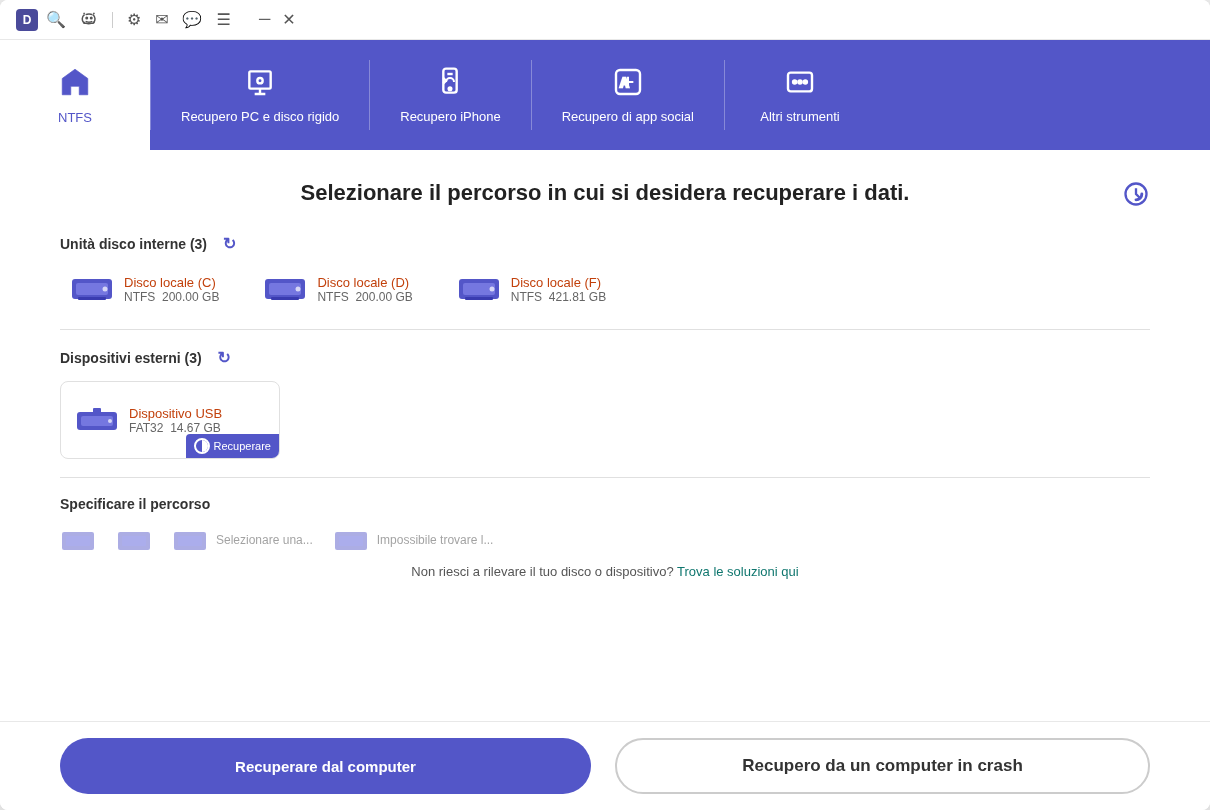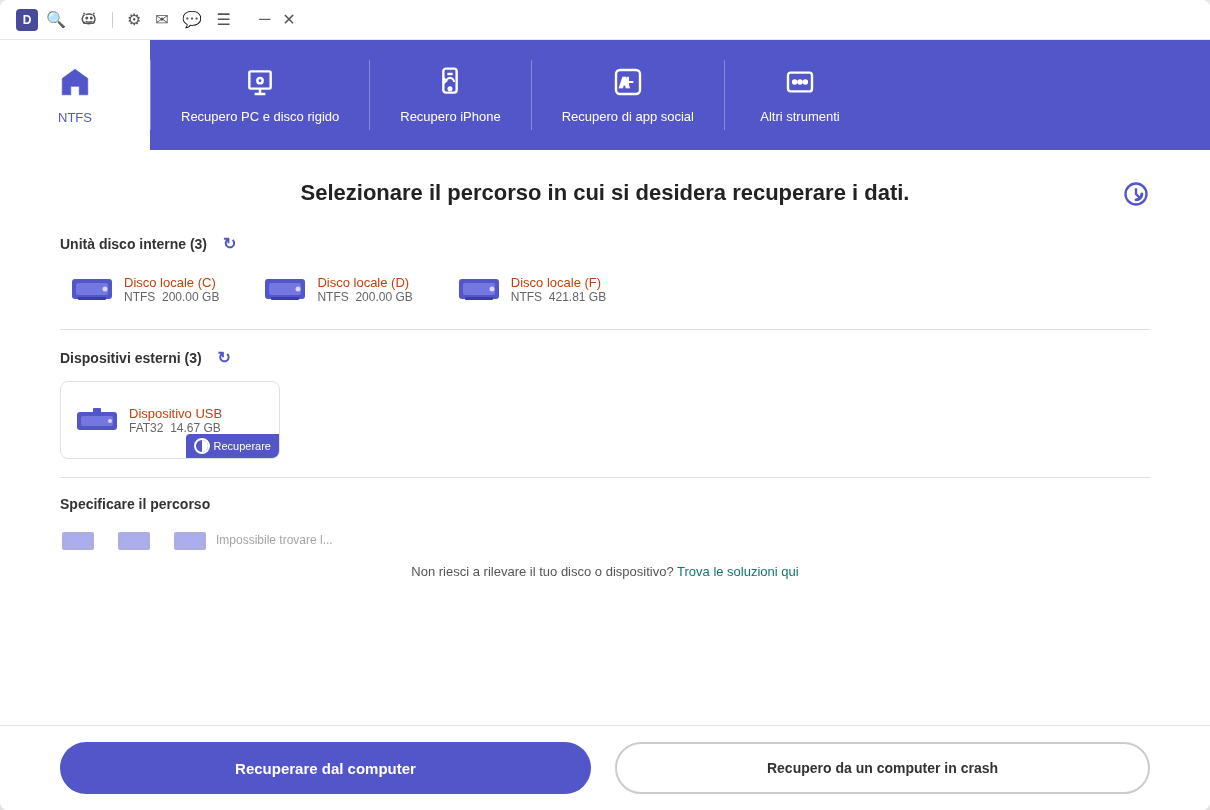--- a/index.html
+++ b/index.html
@@ -304,21 +304,21 @@
       font-weight: 600;
       cursor: pointer;
     }
     .btn-secondary {
       flex: 1;
       background: #fff;
       color: #333;
       border: 2px solid #ccc;
       border-radius: 30px;
       padding: 16px 24px;
-      font-size: 14px;
+      font-size: 17px;
       font-weight: 600;
       cursor: pointer;
     }
   </style>
 </head>
 <body>
 
 <div class="app-window">
 
   <div class="title-bar">
@@ -532,20 +532,29 @@
           </svg>
         </div>
       </div>
       <div class="specify-item">
         <div class="specify-item-icon">
           <svg viewBox="0 0 36 28" fill="none">
             <rect x="2" y="6" width="32" height="18" rx="2" fill="#5356c8" opacity="0.8"></rect>
             <rect x="6" y="10" width="24" height="10" rx="1" fill="#7577e0"></rect>
           </svg>
         </div>
+        <span class="specify-item-text">Selezionare una...</span>
+      </div>
+      <div class="specify-item">
+        <div class="specify-item-icon">
+          <svg viewBox="0 0 36 28" fill="none">
+            <rect x="2" y="6" width="32" height="18" rx="2" fill="#5356c8" opacity="0.8"></rect>
+            <rect x="6" y="10" width="24" height="10" rx="1" fill="#7577e0"></rect>
+          </svg>
+        </div>
         <span class="specify-item-text">Impossibile trovare l...</span>
       </div>
     </div>
 
     <div class="help-text">
       <span>Non riesci a rilevare il tuo disco o dispositivo?</span>
       <a href="#">Trova le soluzioni qui</a>
     </div>
 
   </div>

